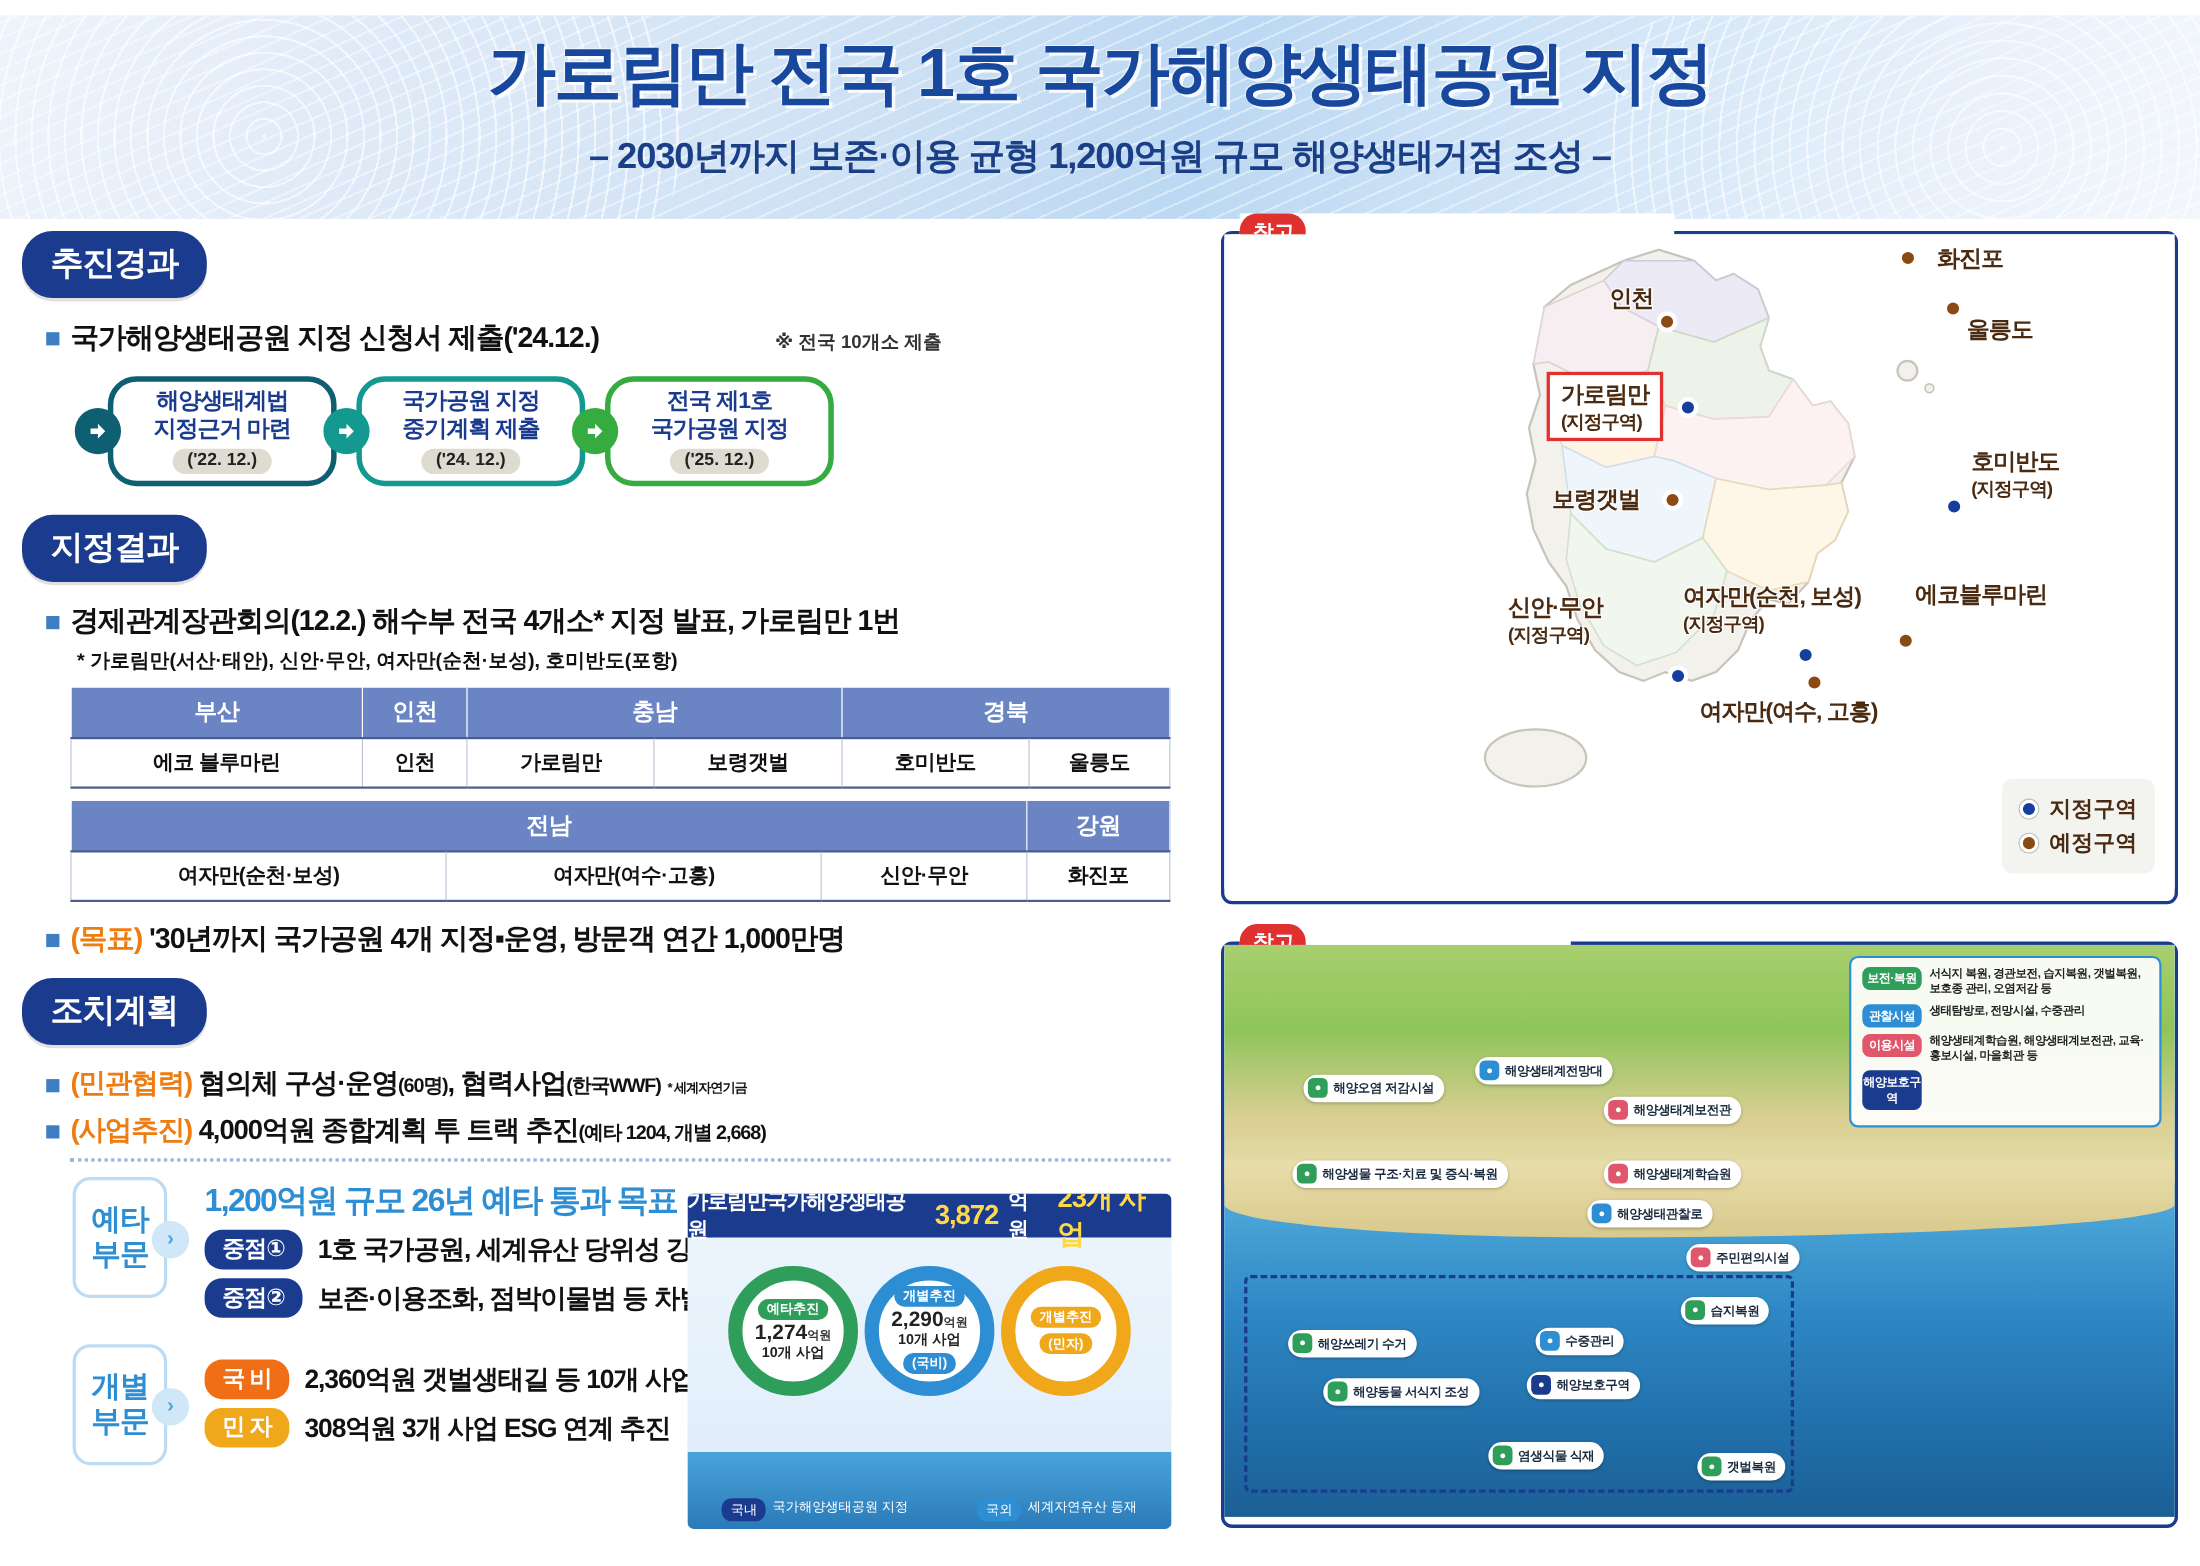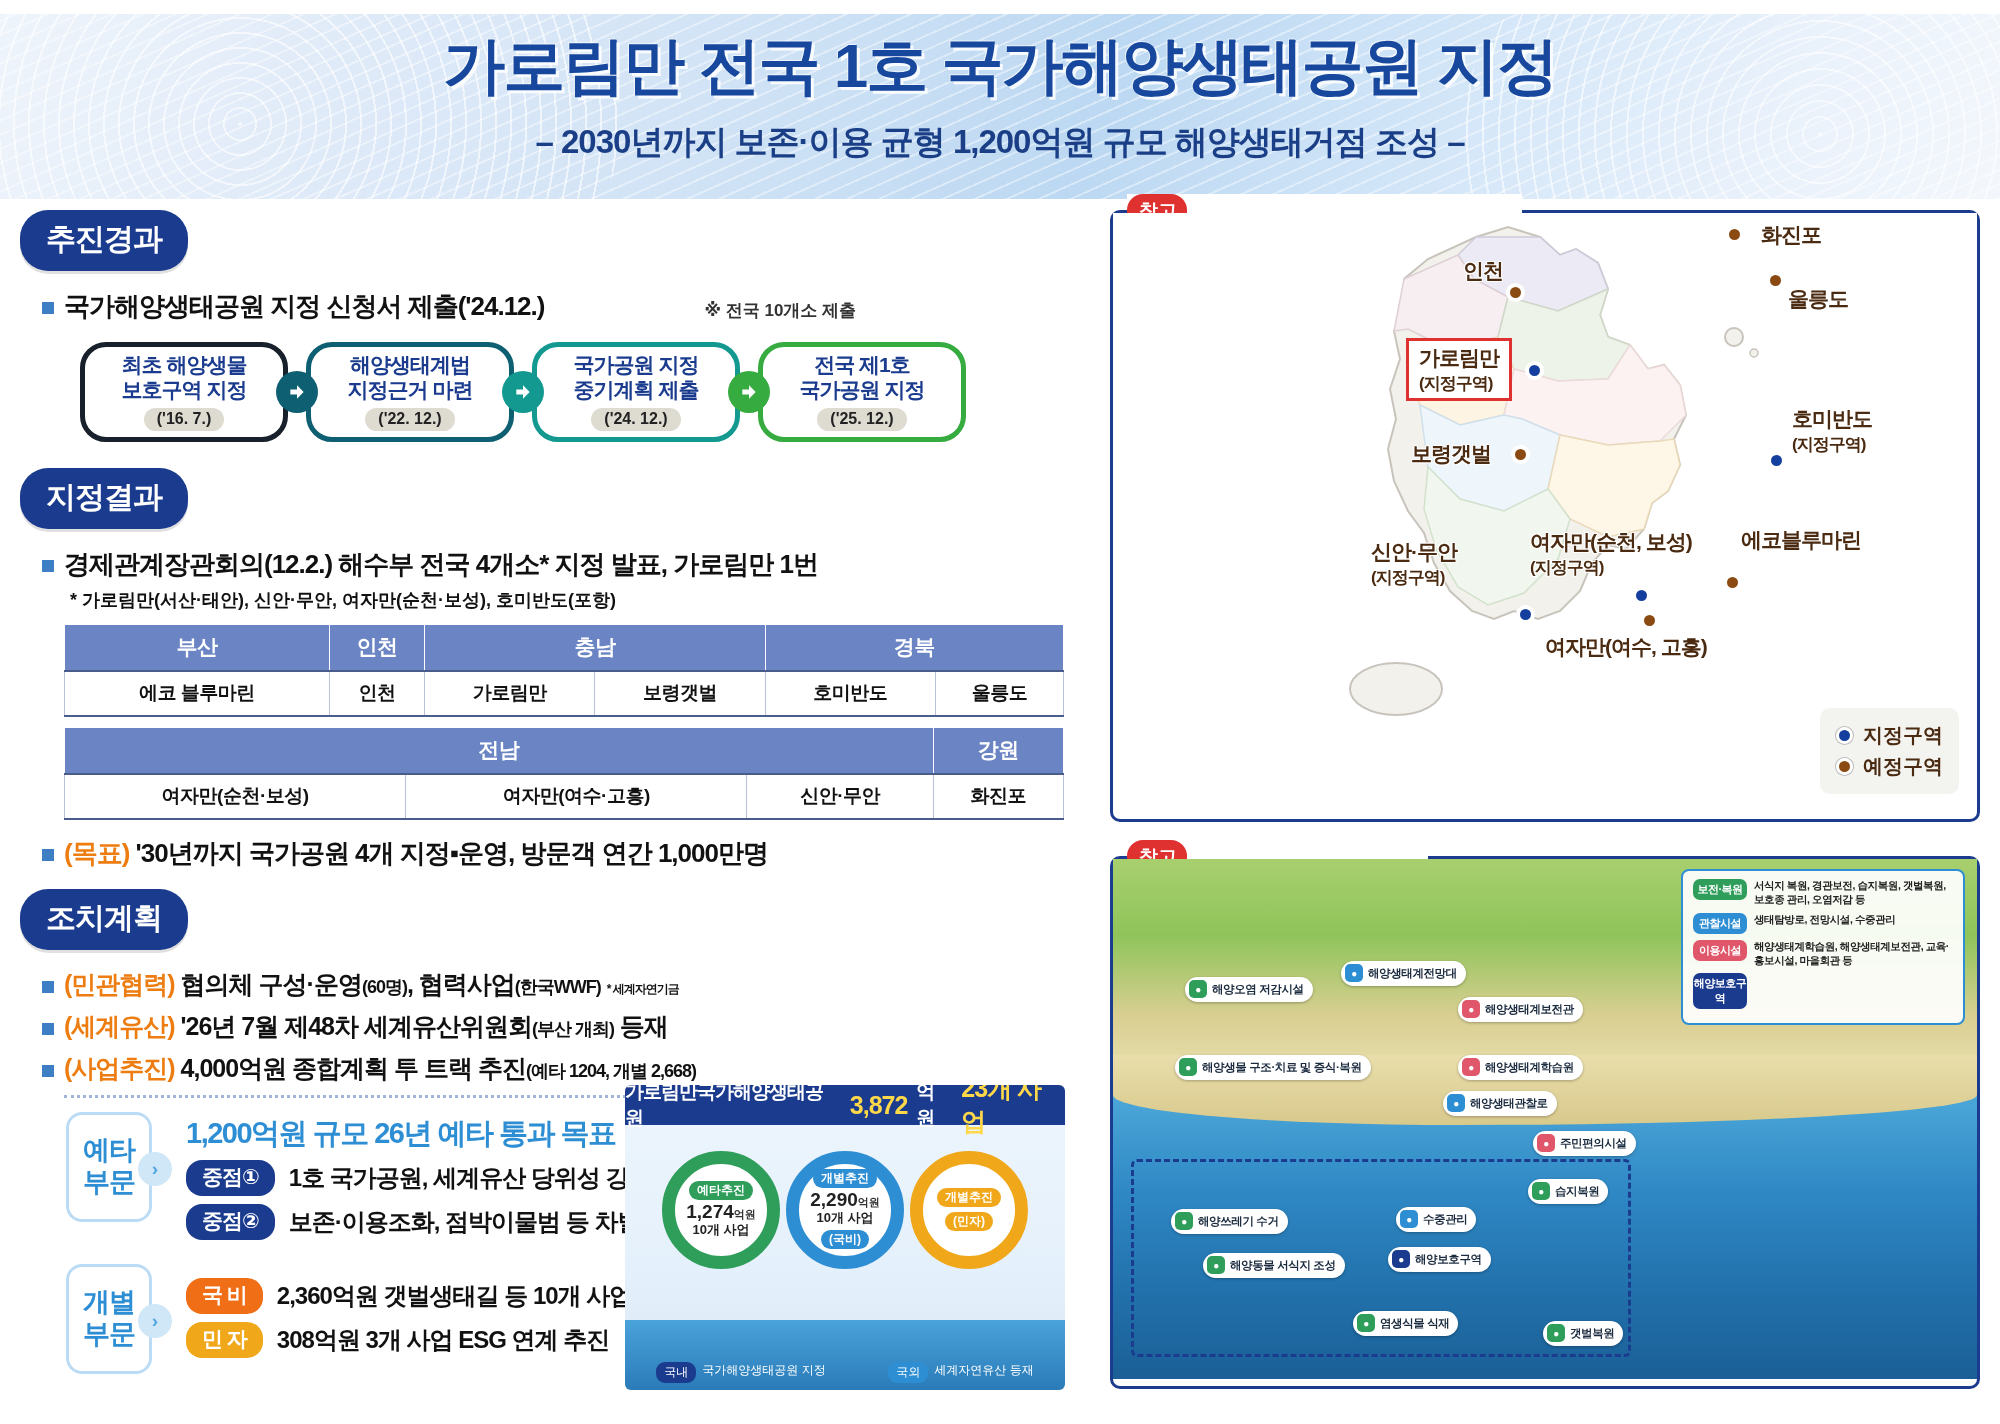--- a/index.html
+++ b/index.html
@@ -246,24 +246,20 @@
   
   <div class="pill">추진경과</div>
 
   <div class="bullet-line" style="margin-top:18px; margin-left:22px;">
     <div class="bsq"></div>
     <div class="b-text">국가해양생태공원 지정 신청서 제출('24.12.)</div>
     <div class="note-right" style="margin-left:160px; margin-top:10px;">※ 전국 10개소 제출</div>
   </div>
 
   <div class="flow" id="flow-steps" style="margin-top:18px; margin-left:60px;">
-      <div class="fbox" style="border-color: rgb(23, 32, 43);">
-        <div class="ft">최초 해양생물<br>보호구역 지정</div>
-        <div class="fd">('16. 7.)</div>
-      </div>
       <div class="arr" style="background: rgb(15, 95, 114);">
         <svg viewBox="0 0 24 24">
           <path d="M4 9 h8 V4 l8 8 -8 8 v-5 H4 Z" fill="#fff"></path>
         </svg>
       </div>
       <div class="fbox" style="border-color: rgb(15, 95, 114);">
         <div class="ft">해양생태계법<br>지정근거 마련</div>
         <div class="fd">('22. 12.)</div>
       </div>
       <div class="arr" style="background: rgb(19, 153, 143);">
@@ -345,24 +341,20 @@
   
   <div class="pill" style="margin-top:18px;">조치계획</div>
 
   <div id="plan-list" style="margin-top:18px; margin-left:22px;">
       <div class="plan-b">
         <div class="bsq"></div>
         <div class="plan-txt"><span class="tag-or">(민관협력)</span> <span>협의체 구성·운영</span><span class="small-par">(60명)</span><span>, 협력사업</span><span class="small-par">(한국WWF)</span> <span class="tiny">* 세계자연기금</span></div>
       </div>
       <div class="plan-b">
         <div class="bsq"></div>
-        <div class="plan-txt"><span class="tag-or">(세계유산)</span> <span>'26년 7월 제48차 세계유산위원회</span><span class="small-par">(부산 개최)</span><span> 등재</span><span class="small-par"></span> <span class="tiny"></span></div>
-      </div>
-      <div class="plan-b">
-        <div class="bsq"></div>
         <div class="plan-txt"><span class="tag-or">(사업추진)</span> <span>4,000억원 종합계획 투 트랙 추진</span><span class="small-par">(예타 1204, 개별 2,668)</span><span></span><span class="small-par"></span> <span class="tiny"></span></div>
       </div>
     </div>
 
   <div class="dotted"></div>
 
   
   <div class="bcard">
     <div style="display:flex; align-items:flex-start; gap:34px; position:relative;">
       <div class="side-tag">

